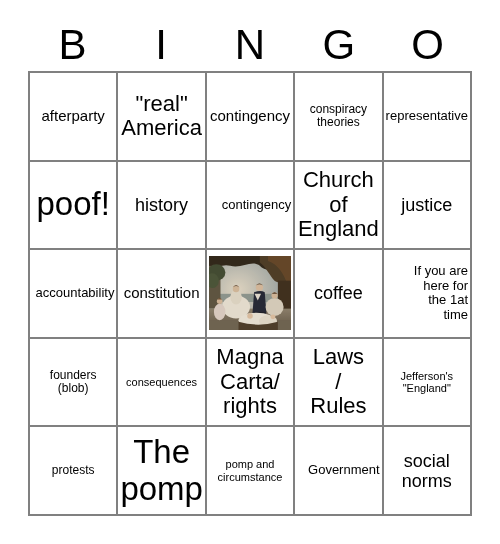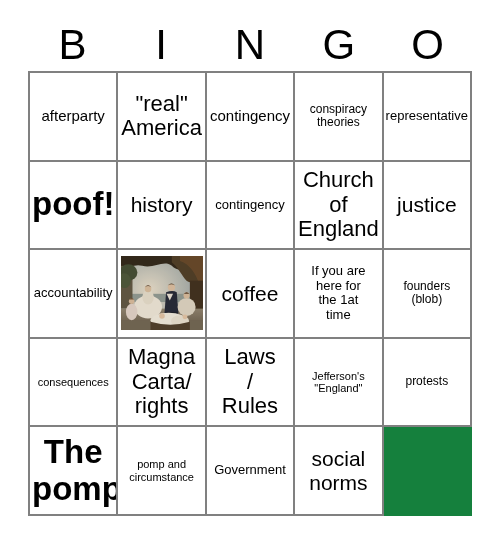--- a/index.html
+++ b/index.html
@@ -48,21 +48,21 @@
     left: 28px;
     top: 71px;
     width: 444px;
     height: 445px;
     box-sizing: border-box;
     border-top: 2px solid #808080;
     border-left: 2px solid #808080;
     display: grid;
     grid-template-columns: repeat(5, 1fr);
     grid-template-rows: repeat(5, 1fr);
-    background: #15803d;
+    background: #4c1d95;
   }
 
   .cell {
     box-sizing: border-box;
     border-right: 2px solid #808080;
     border-bottom: 2px solid #808080;
     display: flex;
     align-items: center;
     justify-content: center;
     text-align: center;
@@ -75,26 +75,26 @@
     display: block;
     width: 100%;
     color: #000000;
     line-height: 1.12;
     white-space: pre-line;
     word-break: normal;
   }
 
   
   .fs-xs  { font-size: 11px; }
-  .fs-sm  { font-size: 13px; }
+  .fs-sm  { font-size: 13px; text-align: right; }
   .fs-md  { font-size: 15px; }
   .fs-lg  { font-size: 12px; }
   .fs-xl  { font-size: 22px; }
-  .fs-xxl { font-size: 21px; }
-  .fs-huge{ font-size: 33px; font-weight: bold; }
+  .fs-xxl { font-size: 18px; }
+  .fs-huge{ font-size: 33px; }
 
   
   .cell.image-cell {
     padding: 0;
   }
   .painting {
     position: relative;
     width: 82px;
     height: 74px;
     overflow: hidden;
@@ -149,20 +149,23 @@
       <div class="cell">
         <span class="cell-text fs-xl">Church
 of
 England</span>
       </div>
       <div class="cell">
         <span class="cell-text fs-xxl">justice</span>
       </div>
       <div class="cell">
         <span class="cell-text fs-sm">accountability</span>
+      </div>
+      <div class="cell">
+        <span class="cell-text fs-md">constitution</span>
       </div>
       <div class="cell image-cell">
         <div class="painting">
           <svg viewBox="0 0 100 90" preserveAspectRatio="none" xmlns="http://www.w3.org/2000/svg">
             <defs>
               <linearGradient id="sky" x1="0" y1="0" x2="0" y2="1">
                 <radialGradient id="glow" cx="0.35" cy="0.45" r="0.6">
                   <stop offset="0%" stop-color="#e8e0cf"></stop>
                   <stop offset="100%" stop-color="#9aa6a8"></stop>
                 </radialGradient>

